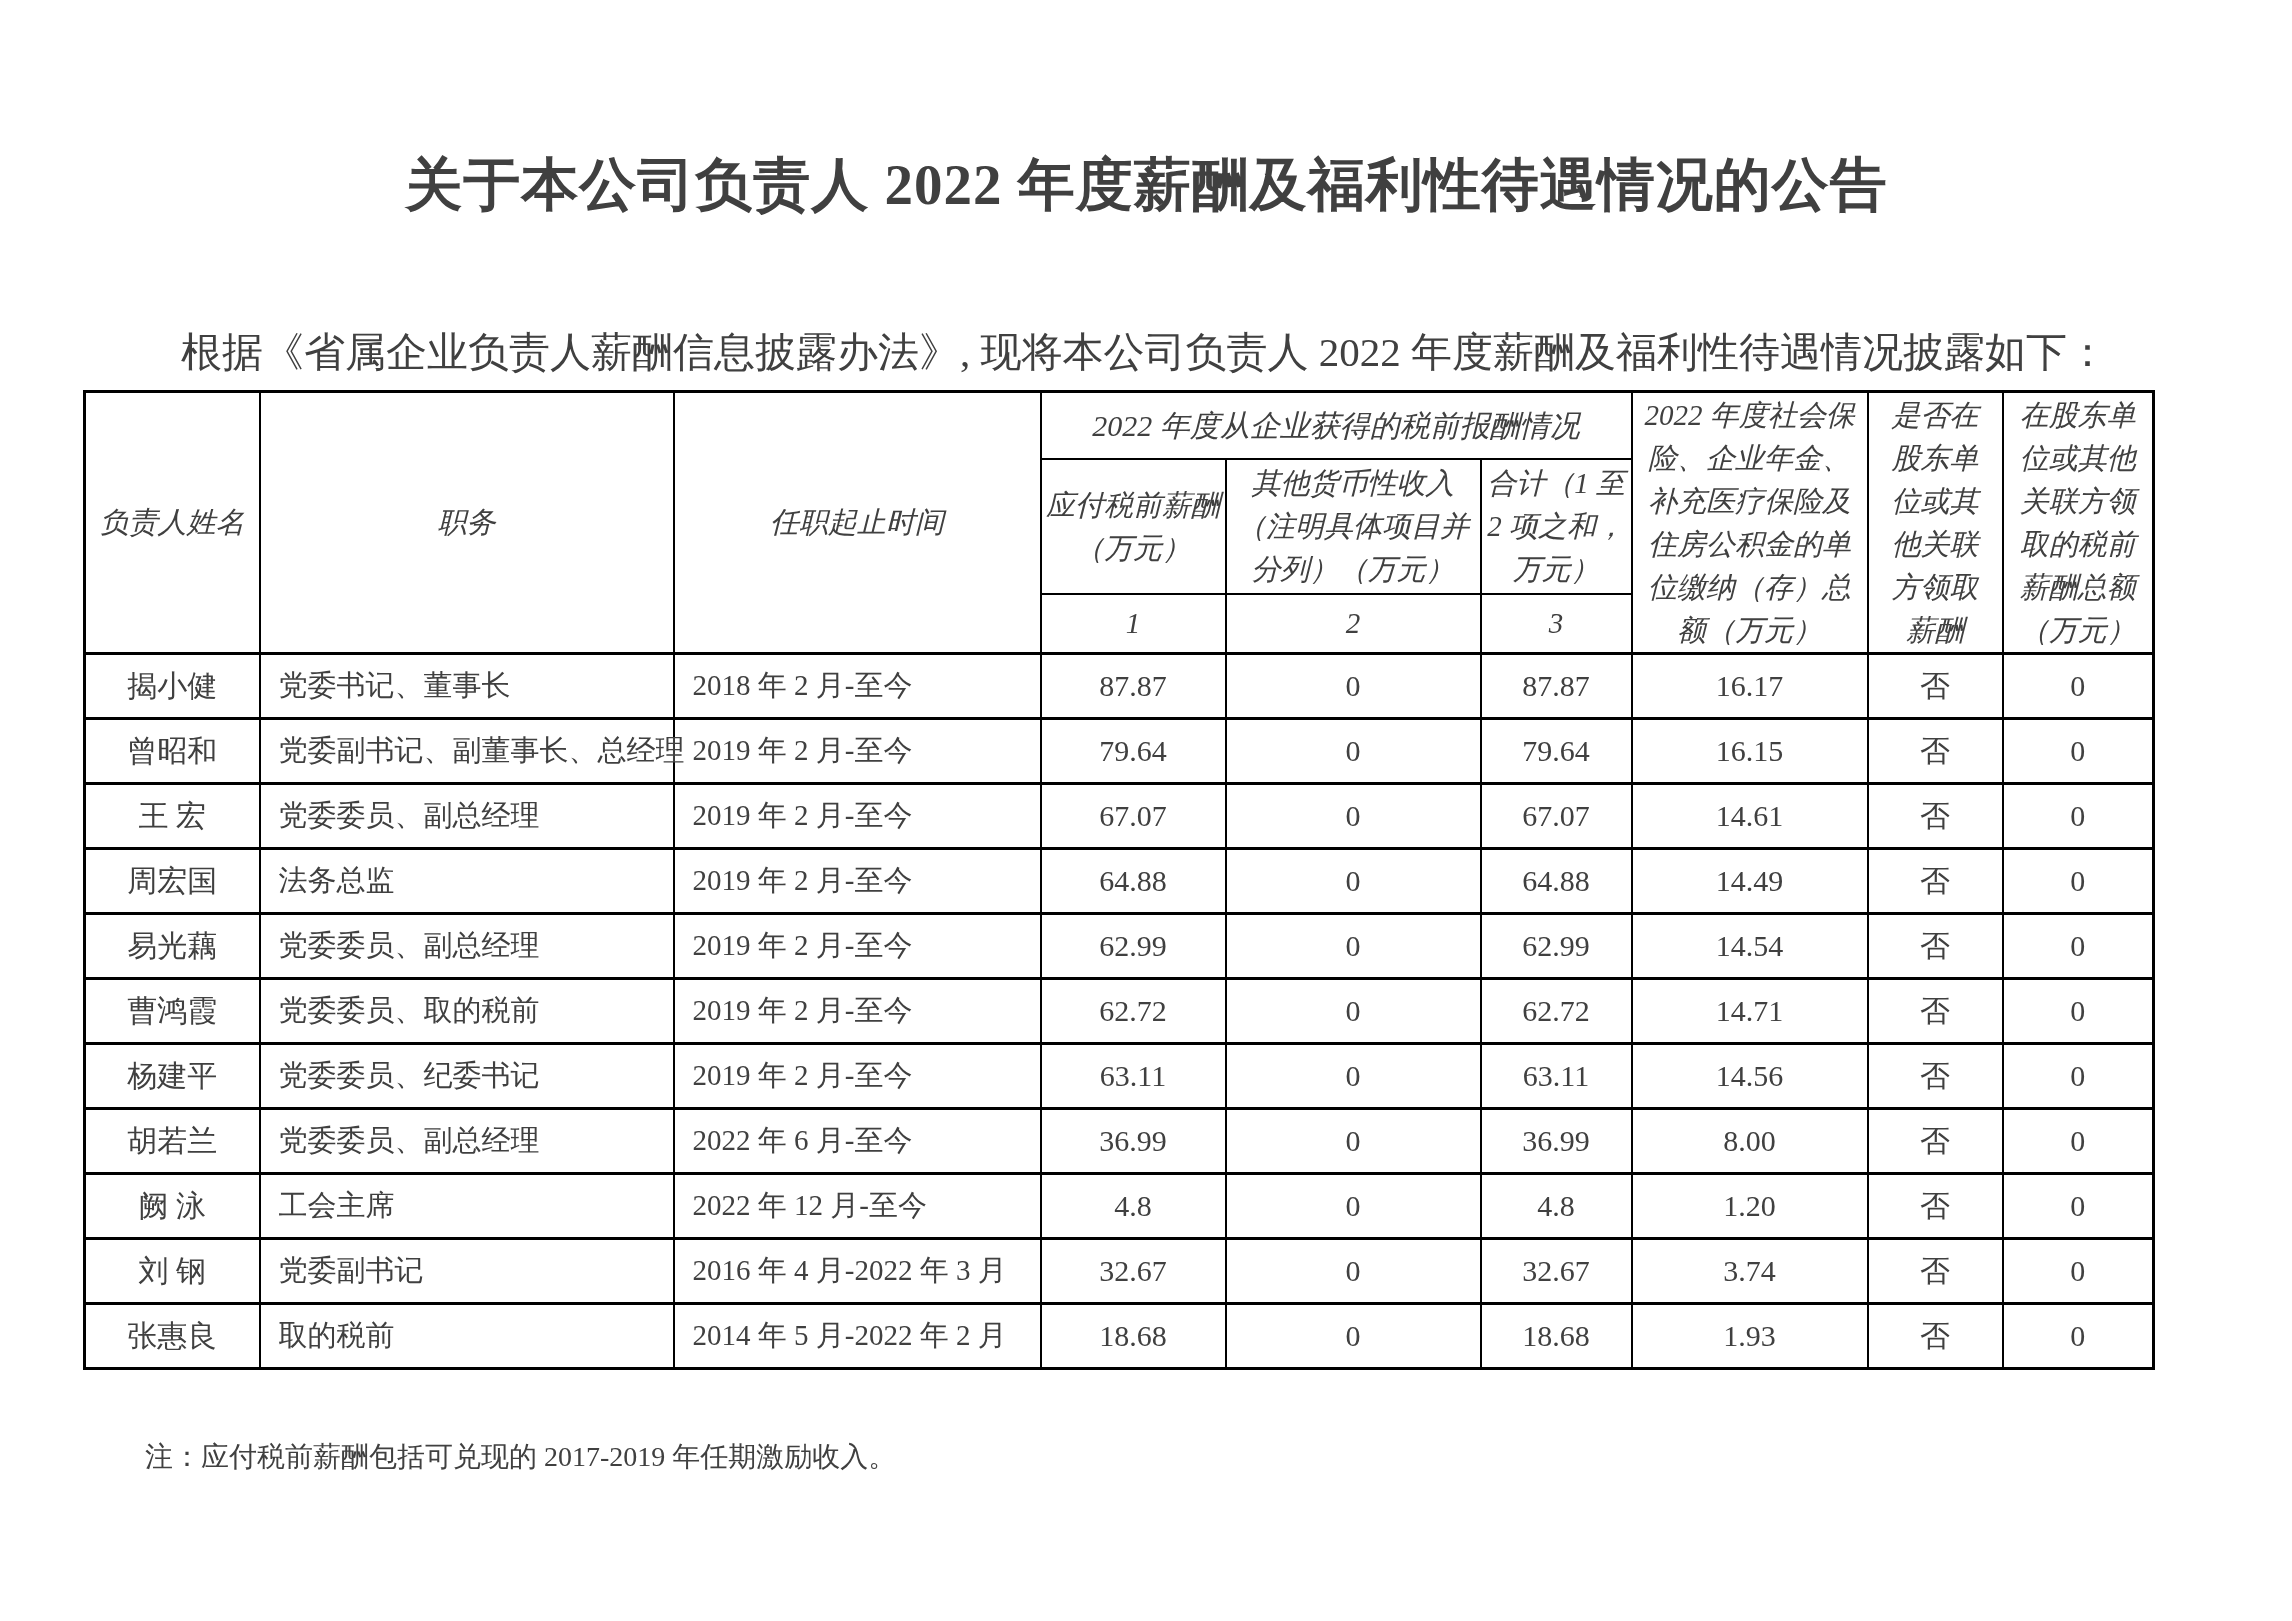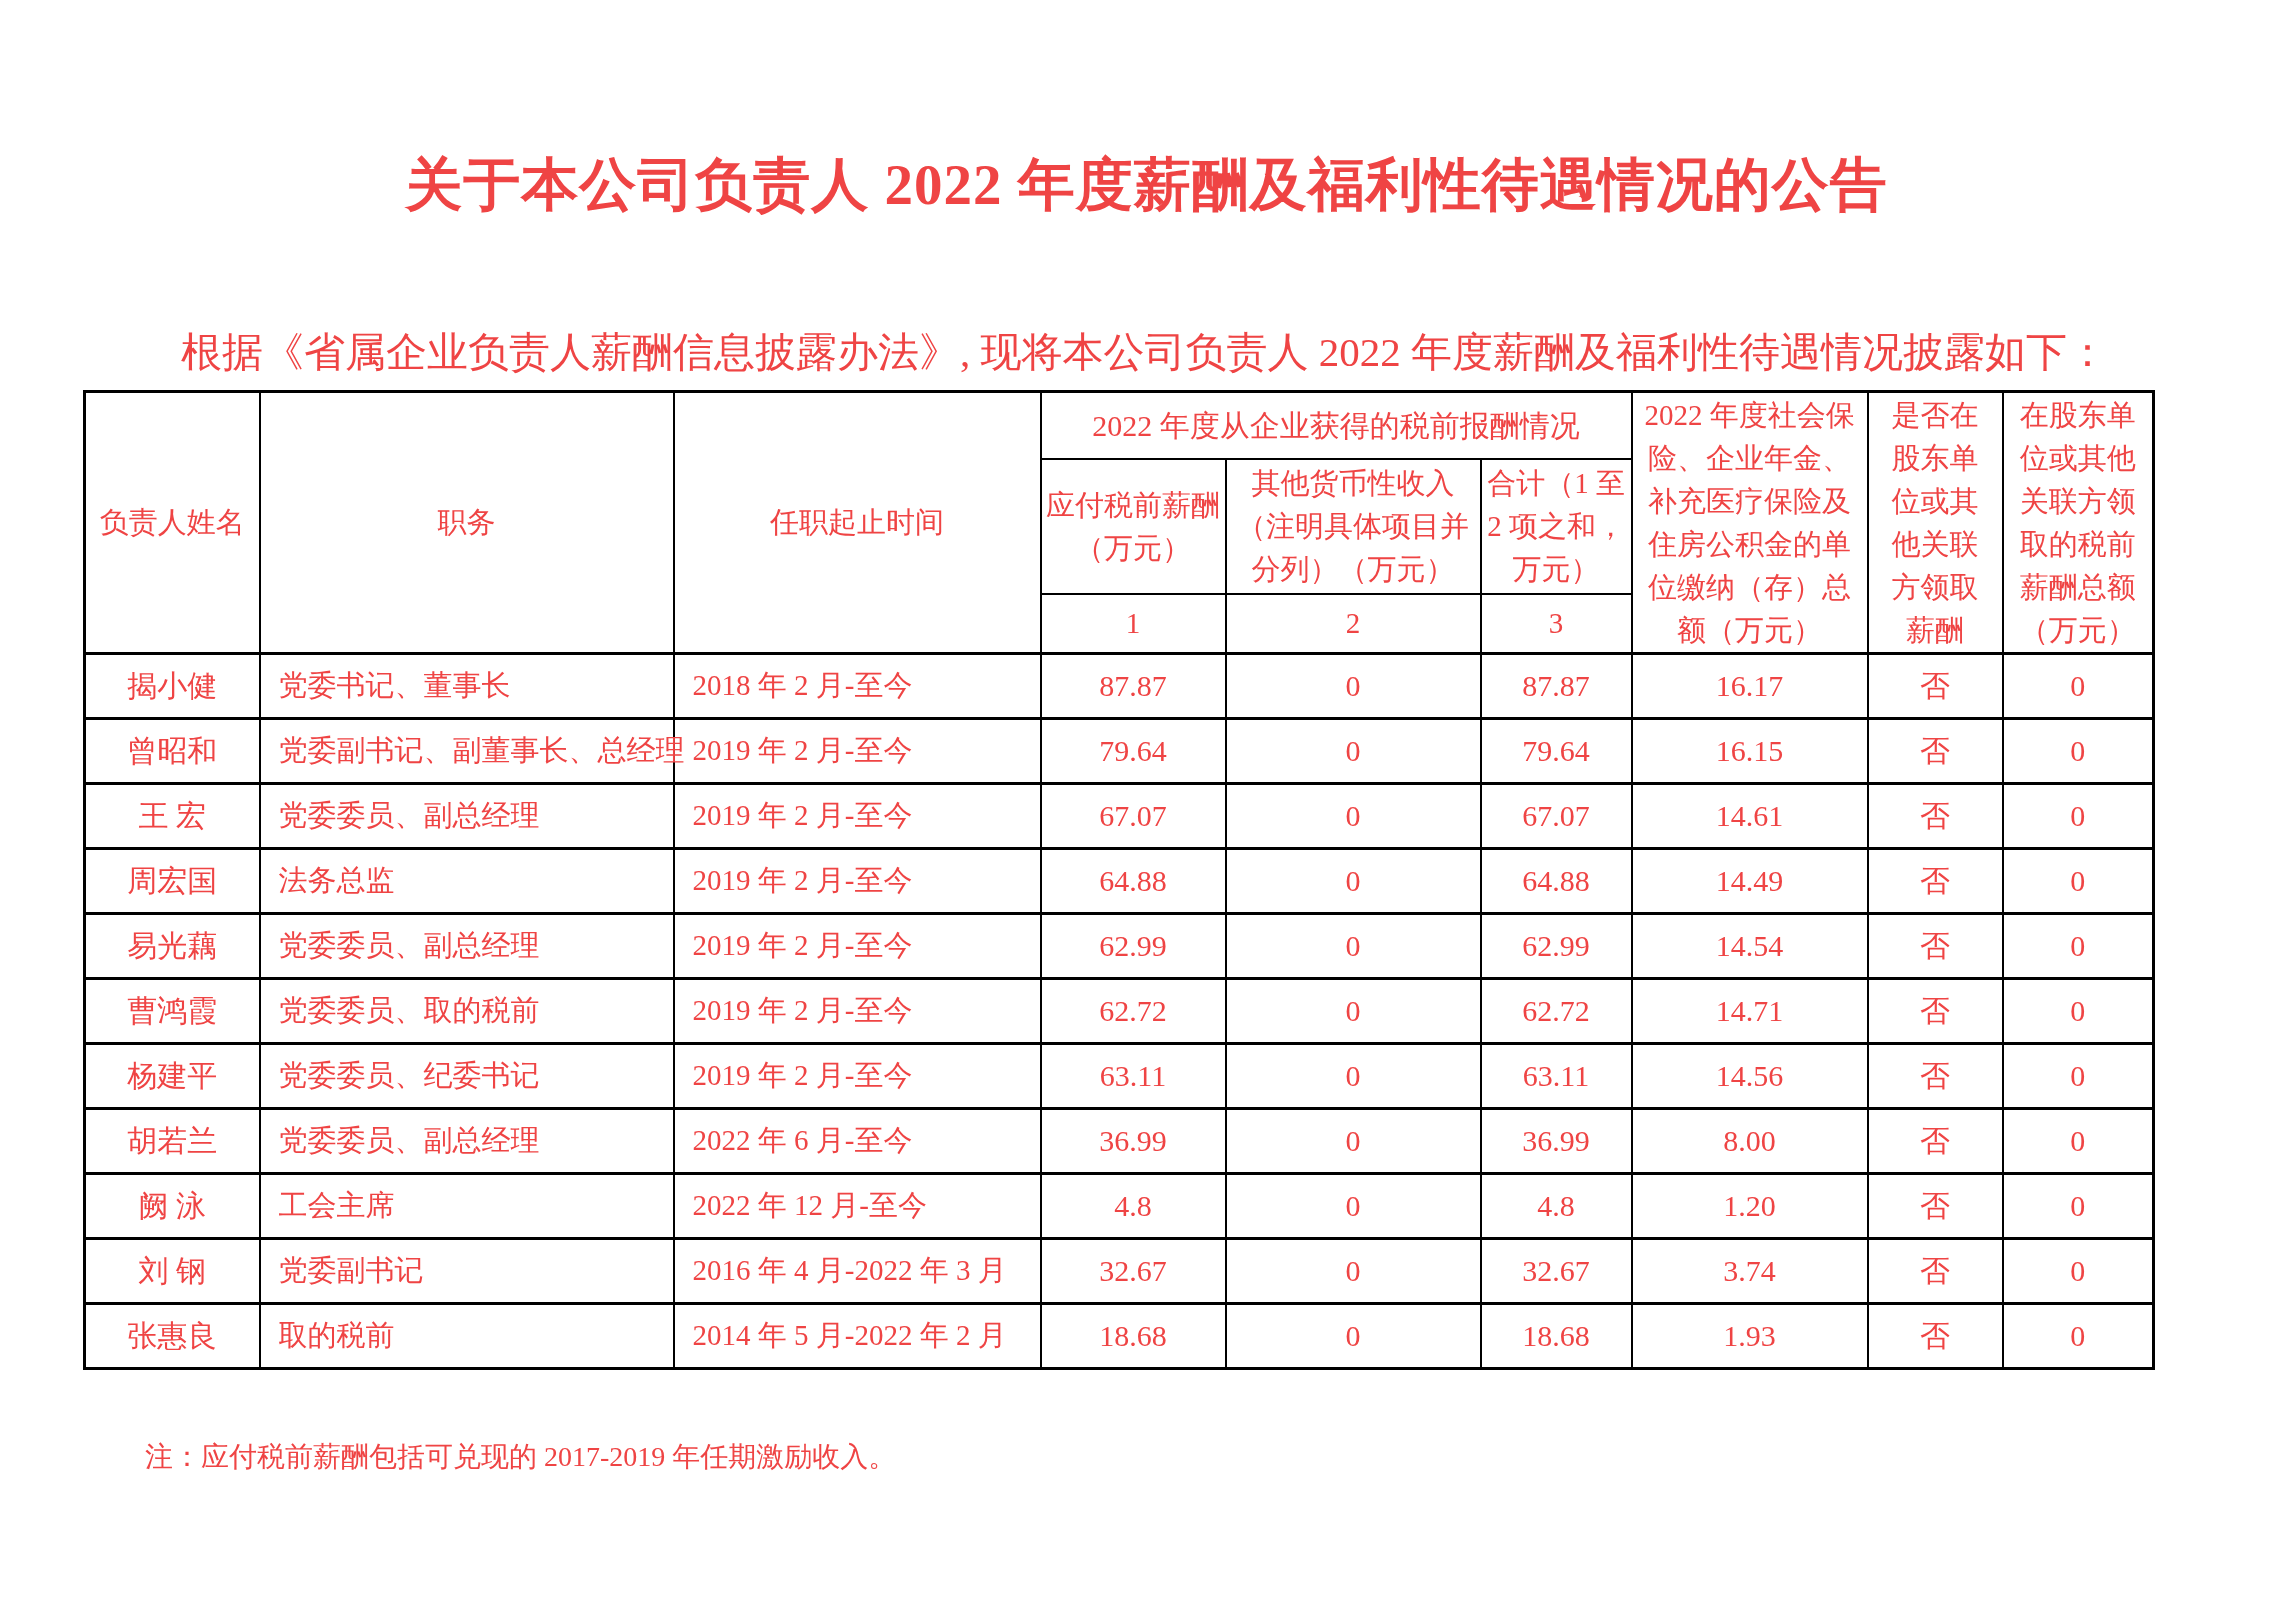--- a/index.html
+++ b/index.html
@@ -1,19 +1,19 @@
 <!DOCTYPE html>
 <html><head>
 <meta charset="utf-8">
 <style>
   html,body{margin:0;padding:0;background:#ffffff;}
   .page{
     position:relative;
     width:2293px;height:1621px;
-    background:#ffffff;color:#ef4444;
+    background:#ffffff;color:#404040;
     font-family:"Liberation Serif","DejaVu Serif",serif;
     overflow:hidden;
   }
   .doc-title{
     position:absolute;top:147px;left:0;width:100%;
     text-align:center;font-size:57px;font-weight:bold;
     letter-spacing:1px;margin:0;
   }
   .intro{
     position:absolute;top:327px;left:83px;width:2098px;
@@ -26,20 +26,21 @@
     border-collapse:collapse;
     border:3.9px solid #000;
   }
   th{
     border:2.9px solid #000;
     font-weight:normal;
     font-size:29px;line-height:43px;
     text-align:center;vertical-align:middle;
     white-space:pre-line;
     padding:0 3.9px;
+    font-style:italic;
   }
   td{
     border:2.9px solid #000;
     border-top-width:3.9px;border-bottom-width:3.9px;
     font-size:30px;
     text-align:center;vertical-align:middle;
     height:62px;
     padding:0;
   }
   tr.h1 th.group{height:65px;font-size:30px;}

